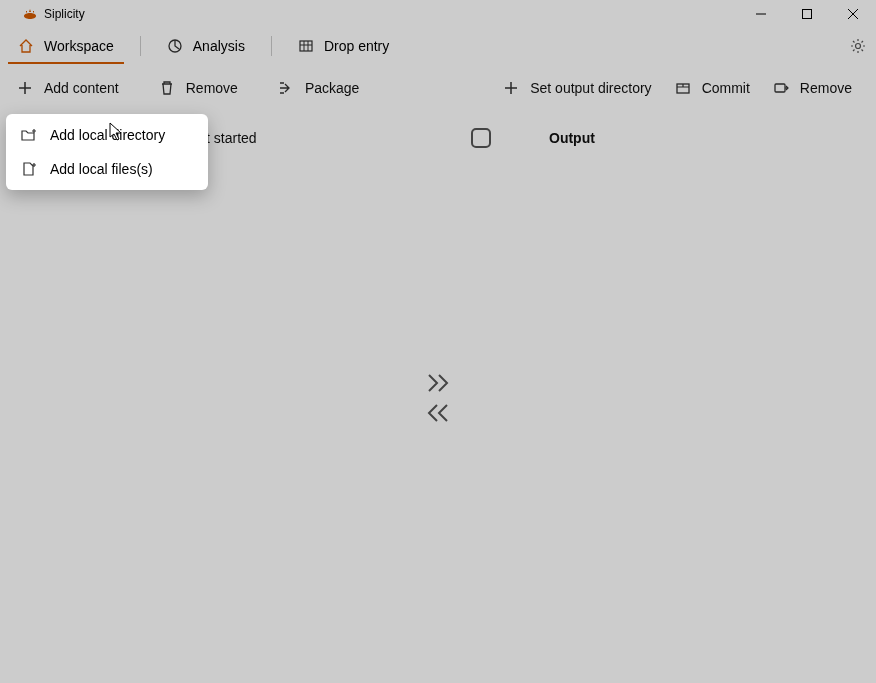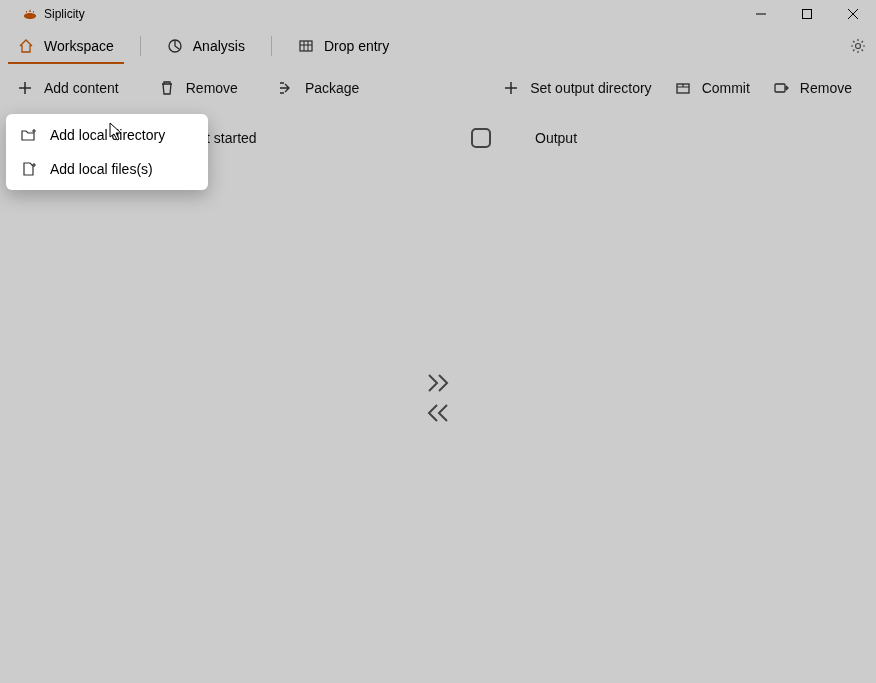--- a/index.html
+++ b/index.html
@@ -266,21 +266,21 @@
     </div>
     <div>
       <svg width="26" height="22" viewBox="0 0 26 22">
           <path d="M22 3 L14 11 L22 19 M12 3 L4 11 L12 19" fill="none" stroke="#555" stroke-width="2"></path>
         </svg>
     </div>
   </div>
   <div class="pane">
     <div class="pane-head">
       <div class="checkbox"></div>
-      <span class="pane-title" style="margin-left:26px;">Output</span>
+      <span class="pane-title" style="margin-left:40px;font-weight:bold;">Output</span>
     </div>
   </div>
 </div>
 
 <div class="overlay"></div>
 
 <div class="menu">
   <div class="menu-item">
     <svg class="icon" viewBox="0 0 18 18">
         <path d="M2 6 V14 H14 V7 H8 L6 5 H2 Z" fill="none" stroke="currentColor" stroke-width="1.2"></path>

